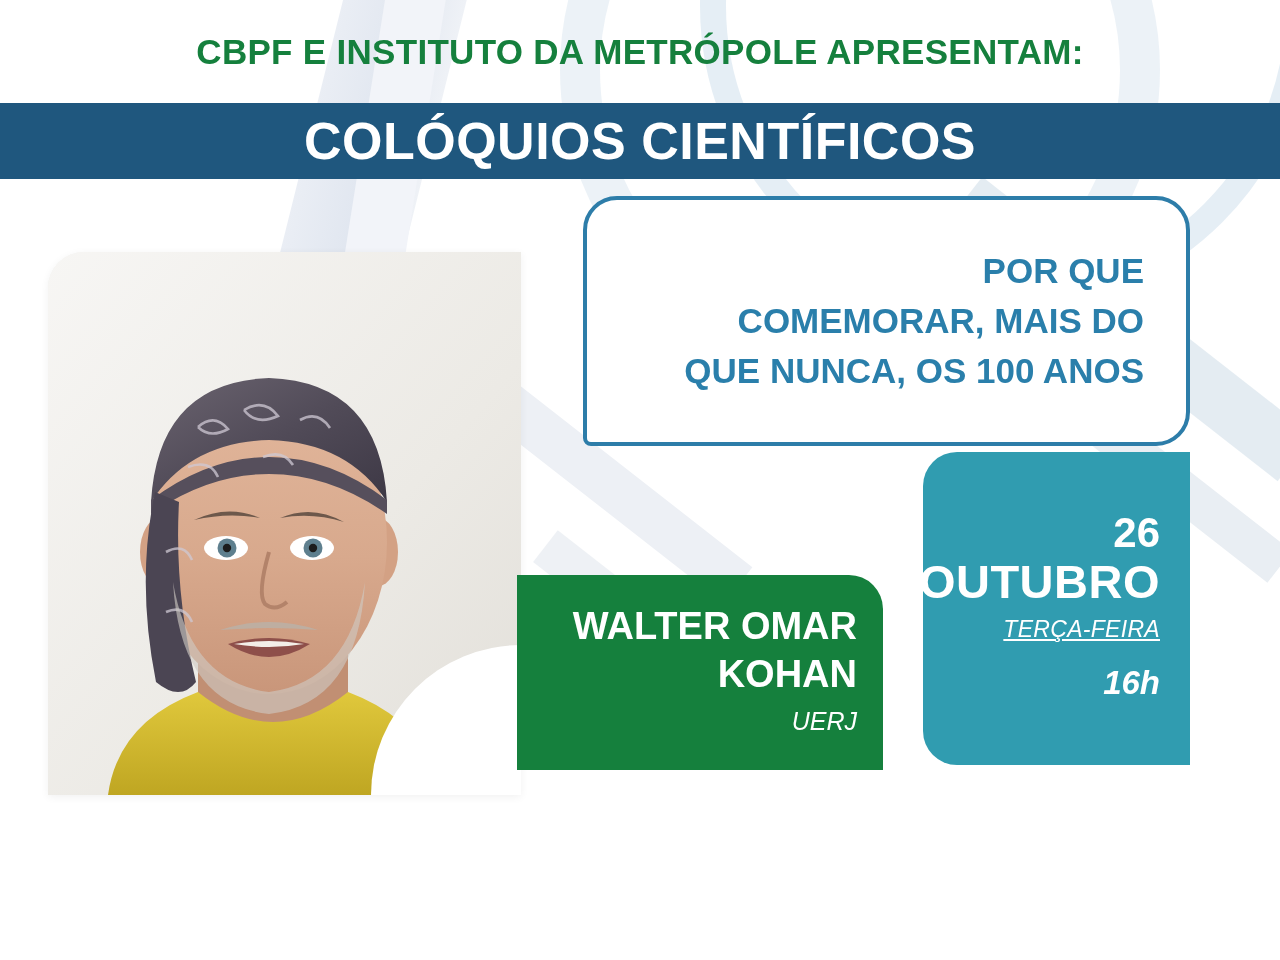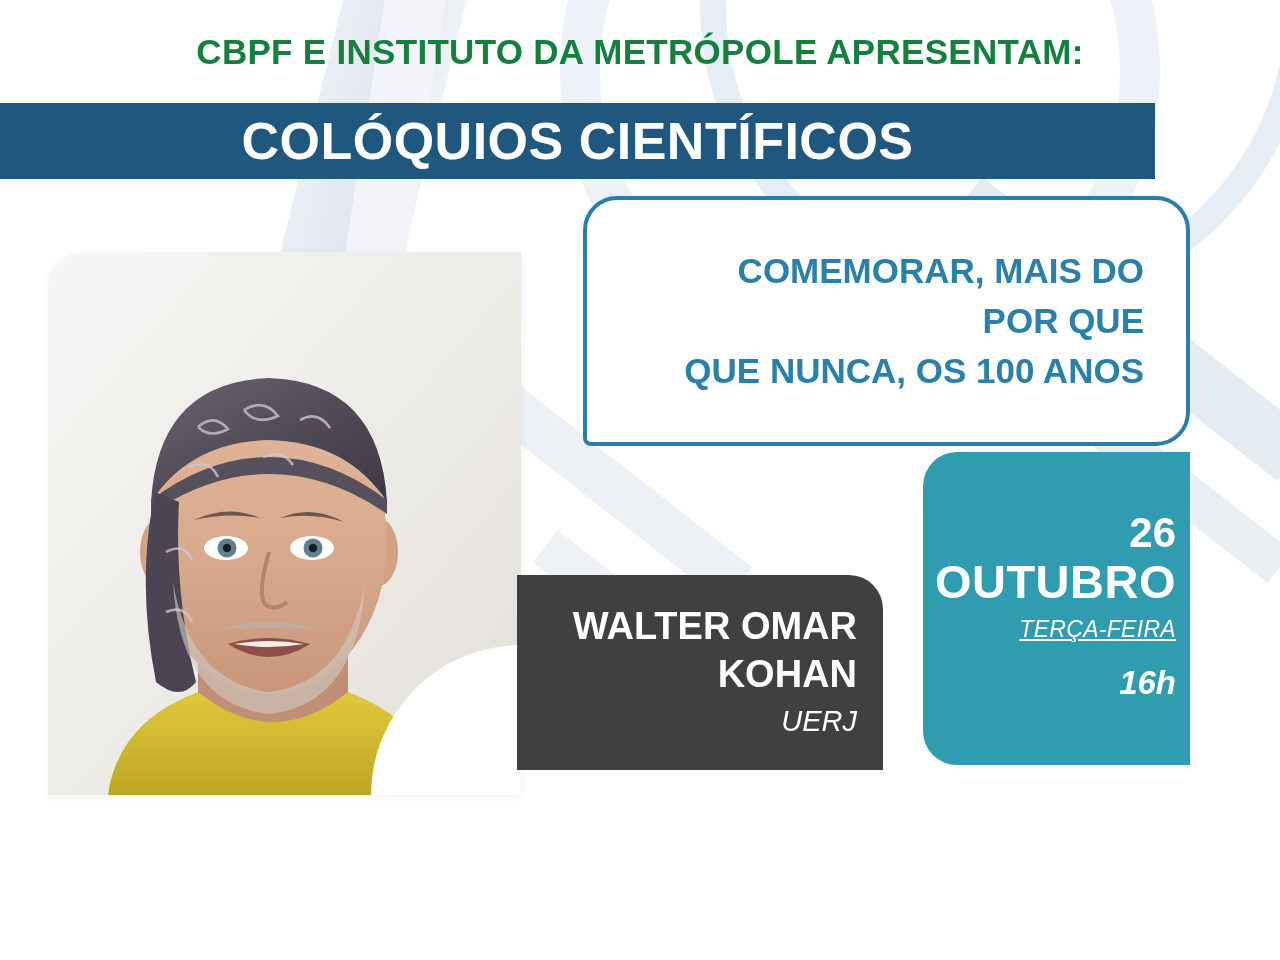--- a/index.html
+++ b/index.html
@@ -119,21 +119,21 @@
   .header-top-text {
     color: #15803d;
     font-size: 35px;
     font-weight: bold;
     letter-spacing: .3px;
     white-space: nowrap;
   }
   .header-band {
     position: absolute;
     left: 0; top: 103px;
-    width: 1155px;
+    width: 1280px;
     height: 76px;
     background: #1f577e;
     display: flex;
     align-items: center;
     justify-content: center;
   }
   .header-band-text {
     color: #ffffff;
     font-size: 52px;
     font-weight: bold;
@@ -202,21 +202,21 @@
     top: 452px;
     width: 267px;
     height: 313px;
     background: #309cb0;
     border-radius: 34px 0 0 34px;
     box-sizing: border-box;
     display: flex;
     flex-direction: column;
     align-items: flex-end;
     justify-content: center;
-    padding-right: 14px;
+    padding-right: 30px;
     color: #ffffff;
   }
   .date-day {
     font-size: 42px;
     font-weight: bold;
     line-height: 48px;
   }
   .date-month {
     font-size: 47px;
     font-weight: bold;
@@ -238,39 +238,39 @@
     margin-top: 6px;
   }
 
   
   .speaker-box {
     position: absolute;
     left: 517px;
     top: 575px;
     width: 366px;
     height: 195px;
-    background: #404040;
+    background: #15803d;
     border-radius: 0 34px 0 0;
     box-sizing: border-box;
     display: flex;
     flex-direction: column;
     align-items: flex-end;
     justify-content: center;
     padding: 0 26px 0 18px;
     color: #ffffff;
   }
   .speaker-name {
     font-size: 38px;
     font-weight: bold;
     line-height: 48px;
     text-align: right;
     white-space: nowrap;
   }
   .speaker-affil {
-    font-size: 29px;
+    font-size: 25px;
     font-style: italic;
     line-height: 46px;
     text-align: right;
   }
 
   
   .footer {
     position: absolute;
     left: 0;
     top: 810px;
@@ -367,22 +367,22 @@
       <path d="M125 330 Q132 452 221 462 Q310 452 317 330 Q300 430 221 440 Q142 430 125 330 Z" fill="#cfcac3" opacity=".62"></path>
 
       <path d="M180 392 Q221 380 262 392 Q221 418 180 392 Z" fill="#8e4f4a"></path>
       <path d="M186 392 Q221 386 256 392 Q221 398 186 392 Z" fill="#f3eee8"></path>
 
       <path d="M172 378 Q221 362 270 378 Q221 374 172 378 Z" fill="#b9b2a9" opacity=".8"></path>
     </svg>
   </div>
 
   <div class="question-box">
+    <div class="question-line">POR QUE</div>
     <div class="question-line">COMEMORAR, MAIS DO</div>
-    <div class="question-line">POR QUE</div>
     <div class="question-line">QUE NUNCA, OS 100 ANOS</div>
   </div>
 
   <div class="date-box">
     <div class="date-day">26</div>
     <div class="date-month">OUTUBRO</div>
     <div class="date-weekday">TERÇA-FEIRA</div>
     <div class="date-time">16h</div>
   </div>
 

